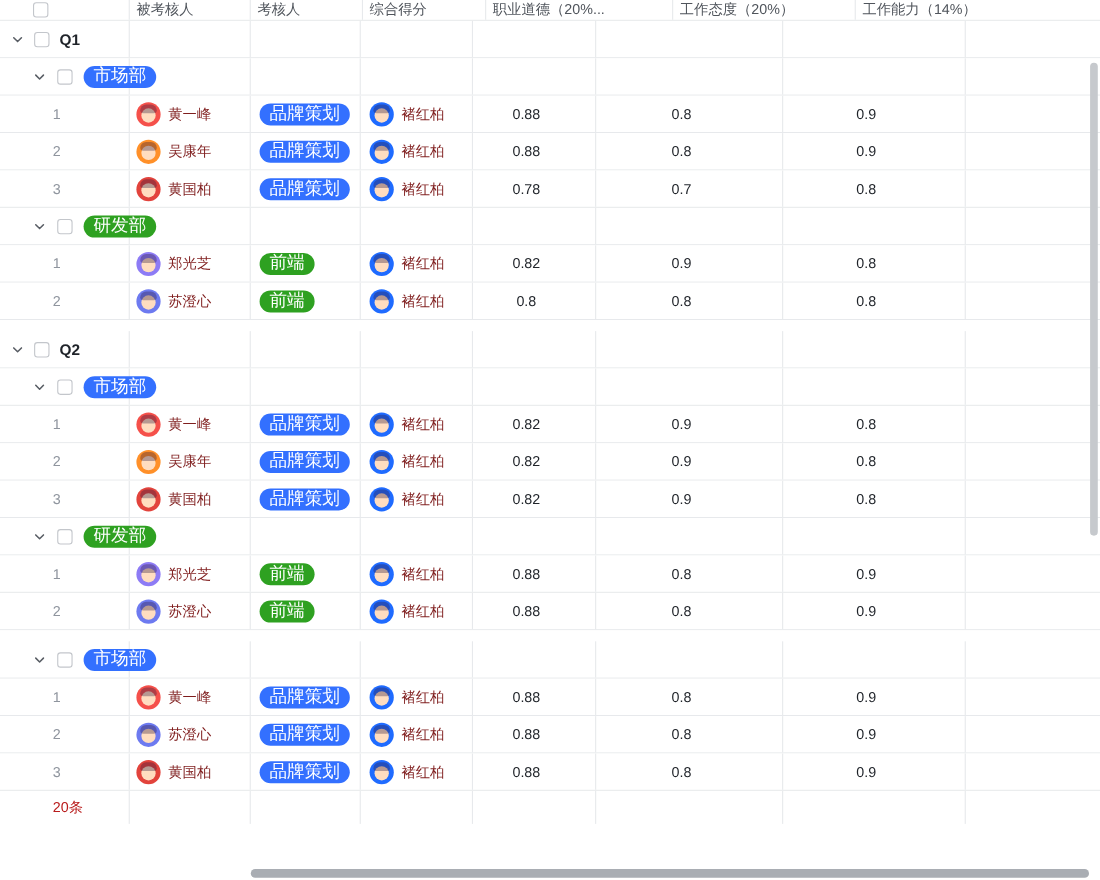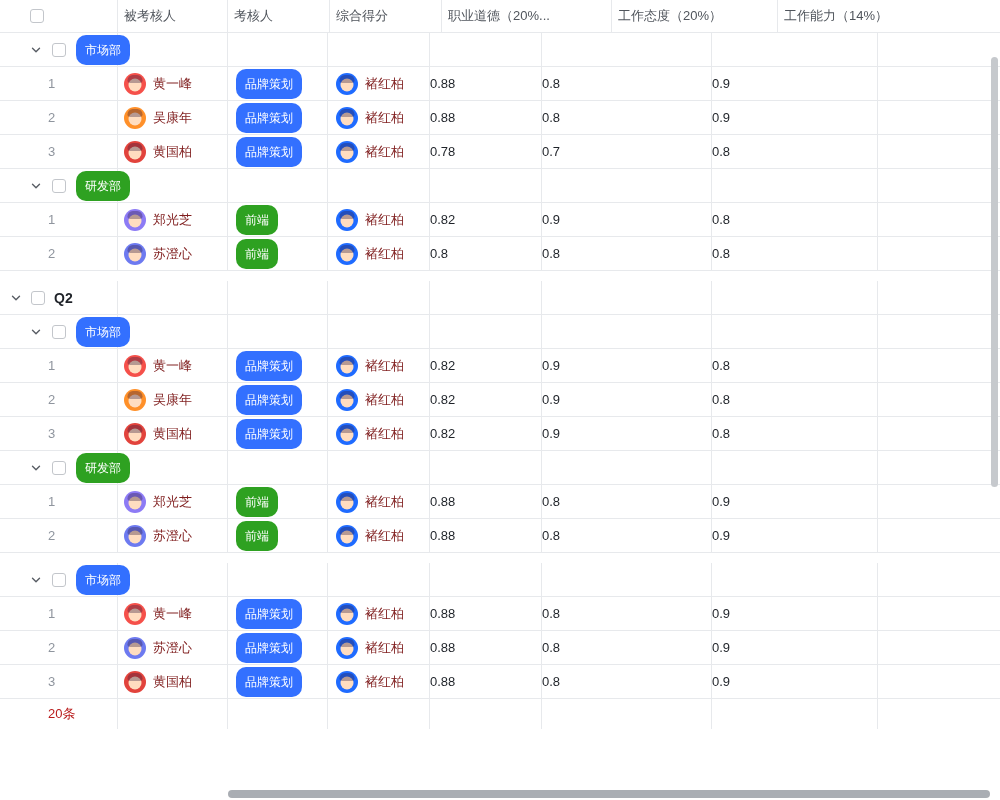--- a/index.html
+++ b/index.html
@@ -1,21 +1,21 @@
 <!DOCTYPE html>
 <html><head>
 <meta charset="utf-8">
 <style>
   *{margin:0;padding:0;box-sizing:border-box}
   html,body{width:1000px;height:800px;overflow:hidden;background:#fff;
     font-family:"Liberation Sans","DejaVu Sans",sans-serif;color:#1f2329}
   .app{position:relative;width:1000px;height:800px;overflow:hidden;background:#fff}
 
   .row{display:flex;background:#fff;border-bottom:1px solid #e7e9ec;height:34px}
-  .row.header{height:33px}
+  .row.header{height:19px}
   .cell{display:flex;align-items:center;border-right:1px solid #e7e9ec;overflow:visible;font-size:13px}
   .c0{width:118px;flex:none}
   .c1{width:110px;flex:none;padding-left:6px;gap:7px}
   .c2{width:100px;flex:none;padding-left:8px}
   .c3{width:102px;flex:none;padding-left:8px;gap:7px}
   .c4{width:112px;flex:none}
   .c5{width:170px;flex:none}
   .c6{width:166px;flex:none}
   .c7{flex:1 1 auto;border-right:none}
   .hc{color:#50555c;padding-left:6px;font-size:13px;white-space:nowrap;overflow:hidden}
@@ -27,30 +27,30 @@
   .footer .c0{padding-left:48px}
 
   .group-label{font-size:14px;font-weight:700;color:#1f2329}
   .row-index{font-size:13px;color:#8f959e}
   .count{font-size:13px;color:#b91c1c}
   .pname{font-size:13px;color:#7f1d1d;white-space:nowrap}
 
   .chev{display:flex;flex:none}
   .checkbox{width:14px;height:14px;flex:none;border:1.5px solid #c3c6cb;border-radius:3px;background:#fff}
 
-  .badge{display:inline-flex;align-items:center;height:30px;line-height:20px;padding:0 9px;
-    border-radius:10px;color:#fff;font-size:12px;flex:none;position:relative;z-index:2;white-space:nowrap}
+  .badge{display:inline-flex;align-items:center;height:20px;line-height:20px;padding:0 9px;
+    border-radius:10px;color:#fff;font-size:16px;flex:none;position:relative;z-index:2;white-space:nowrap}
 
   .avatar{position:relative;width:22px;height:22px;border-radius:50%;flex:none;overflow:hidden}
   .avatar::before{content:"";position:absolute;left:50%;top:57%;transform:translate(-50%,-50%);
     width:13px;height:13px;border-radius:50%;background:#ffddc0}
   .avatar::after{content:"";position:absolute;left:50%;top:2px;transform:translateX(-50%);
     width:15px;height:8px;border-radius:8px 8px 4px 4px;background:rgba(45,25,60,.35)}
 
-  .num{justify-content:flex-start;padding-right:14px}
+  .num{justify-content:center;padding-right:14px}
   .score{font-size:13px;color:#1f2329}
 
   .gap{height:10px;background:#fff}
   .footer{height:30px;border-bottom:none}
 
   .vscroll{position:absolute;right:2px;top:57px;width:7px;height:430px;border-radius:4px;background:#c6c9cd;z-index:9}
   .hscroll{position:absolute;left:228px;bottom:2px;width:762px;height:8px;border-radius:4px;background:#a9adb3;z-index:9}
 </style>
 </head>
 <body>
@@ -73,20 +73,38 @@
       <div class="cell c5 hc">
         <span class="hdr-label">职业道德（20%...</span>
       </div>
       <div class="cell c6 hc">
         <span class="hdr-label">工作态度（20%）</span>
       </div>
       <div class="cell c7 hc">
         <span class="hdr-label">工作能力（14%）</span>
       </div>
     </div>
+    <div class="row group">
+      <div class="cell c0">
+        <span class="chev">
+          <svg width="12" height="12" viewBox="0 0 12 12">
+            <path d="M2.5 4.3L6 7.8 9.5 4.3" fill="none" stroke="#585d64" stroke-width="1.4" stroke-linecap="round" stroke-linejoin="round"></path>
+          </svg>
+        </span>
+        <span class="checkbox"></span>
+        <span class="group-label">Q1</span>
+      </div>
+      <div class="cell c1"></div>
+      <div class="cell c2"></div>
+      <div class="cell c3"></div>
+      <div class="cell c4"></div>
+      <div class="cell c5"></div>
+      <div class="cell c6"></div>
+      <div class="cell c7"></div>
+    </div>
     <div class="row subgroup">
       <div class="cell c0">
         <span class="chev">
           <svg width="12" height="12" viewBox="0 0 12 12">
             <path d="M2.5 4.3L6 7.8 9.5 4.3" fill="none" stroke="#585d64" stroke-width="1.4" stroke-linecap="round" stroke-linejoin="round"></path>
           </svg>
         </span>
         <span class="checkbox"></span>
         <span class="badge" style="background: rgb(51, 112, 255);">市场部</span>
       </div>

